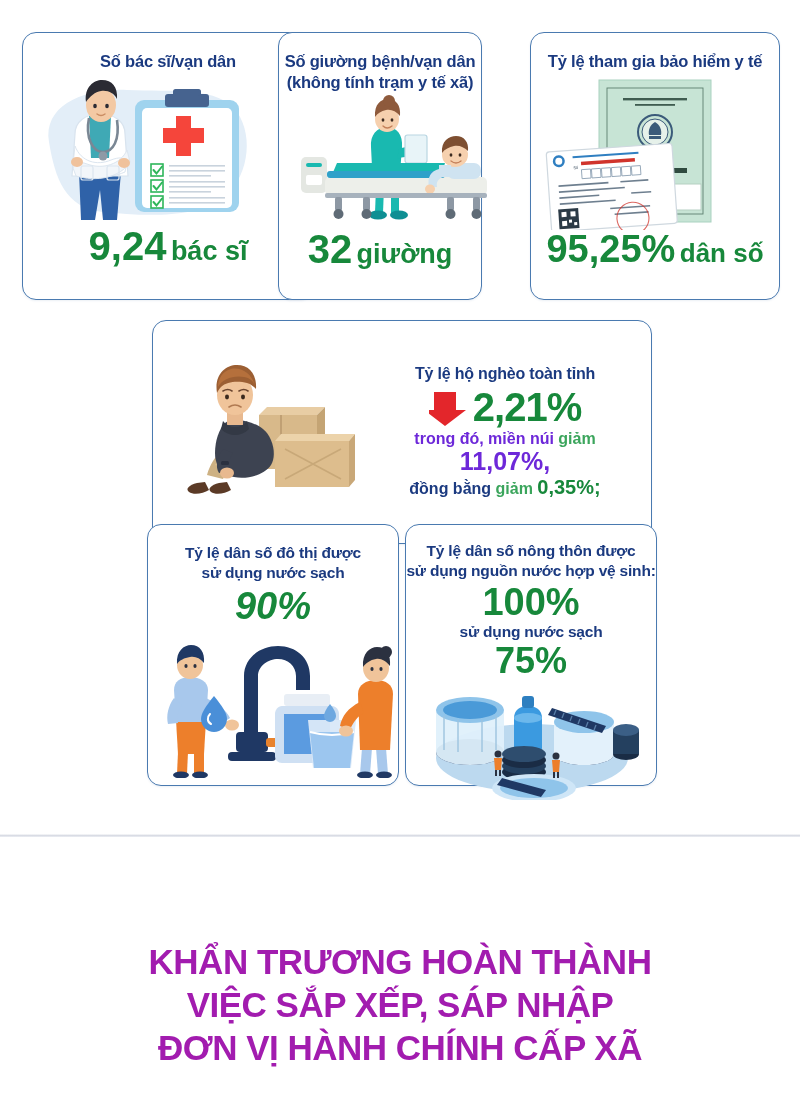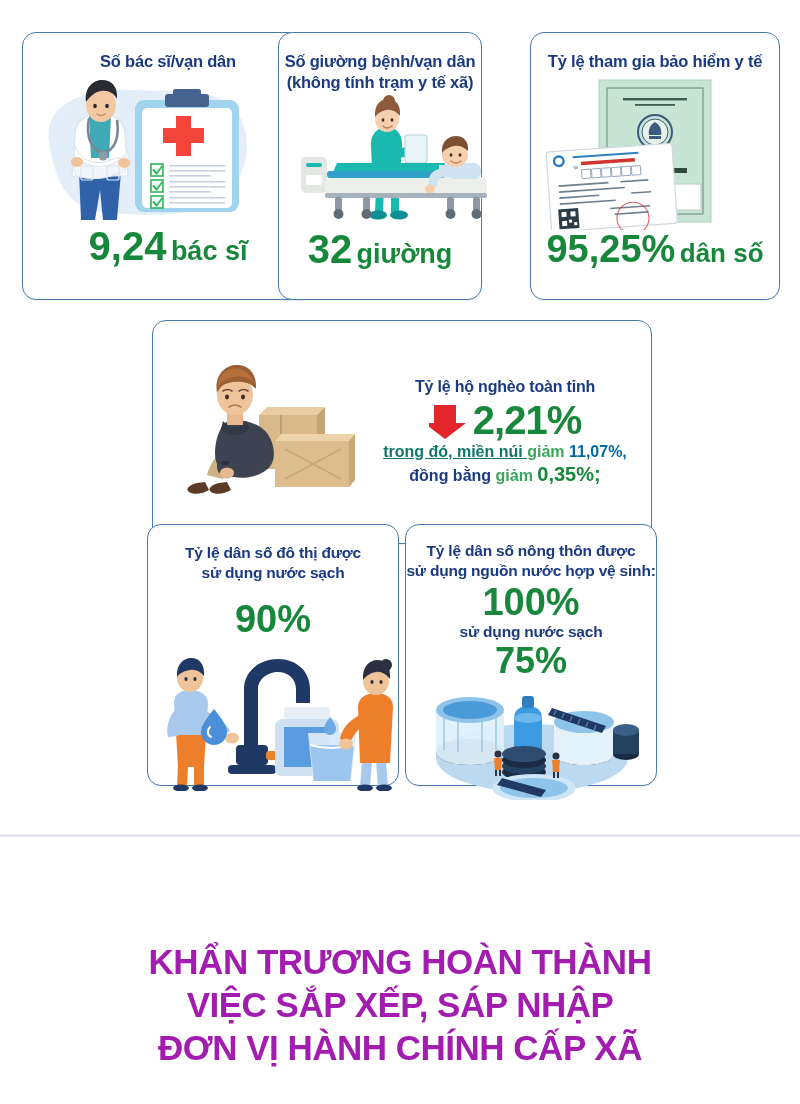--- a/index.html
+++ b/index.html
@@ -433,39 +433,39 @@
           <span style="line-height:0;">
             <svg width="40" height="42" viewBox="0 0 40 42">
               <path d="M5 6 h22 v18 h10 l-21 16 l-21 -16 h10 Z" fill="#e3262b"></path>
             </svg>
           </span>
           <span class="big-green" style="font-size:40px; letter-spacing:-1px;">2,21%</span>
         </div>
 
         <div style="text-align:center; font-size:16px; font-weight:bold; line-height:22px; margin-top:-2px;">
           <div>
-            <span style="color:#0f766e;text-decoration:underline;">trong đó, miền núi </span><span style="color:#3ba55c;">giảm</span>
-            <span style="color:#0369a1; font-size:16px;">11,07%,</span>
+            <span style="color:#6d28d9;">trong đó, miền núi </span><span style="color:#3ba55c;">giảm</span>
+            <span style="color:#6d28d9; font-size:25px;">11,07%,</span>
           </div>
           <div>
             <span style="color:#1b3a80;">đồng bằng </span><span style="color:#3ba55c;">giảm</span>
             <span style="color:#17883b; font-size:20px;">0,35%;</span>
           </div>
         </div>
       </div>
     </div>
   </div>
 
   <div class="card" id="card-urban-water">
     <div class="card-title" style="padding-top:18px;">
       <div>Tỷ lệ dân số đô thị được</div>
       <div>sử dụng nước sạch</div>
     </div>
 
-    <div class="stat-line" style="margin-top:15px;">
+    <div class="stat-line" style="margin-top:2px;font-style:italic;">
       <span class="big-green" style="font-size:38px;">90%</span>
     </div>
 
     <div class="art" style="height:150px;">
       <svg width="252" height="150" viewBox="0 0 252 150">
 
         <path d="M96 48 c0 -18 16 -30 34 -30 c18 0 32 12 32 30 v14 h-14 v-14 c0 -10 -8 -17 -18 -17 c-10 0 -20 7 -20 17 v76 h-14 Z" fill="#1f3864"></path>
         <rect x="80" y="124" width="48" height="9" rx="4" fill="#1f3864"></rect>
         <rect x="88" y="104" width="32" height="20" rx="4" fill="#1f3864"></rect>
         <rect x="118" y="110" width="24" height="9" rx="3" fill="#e8832e"></rect>

